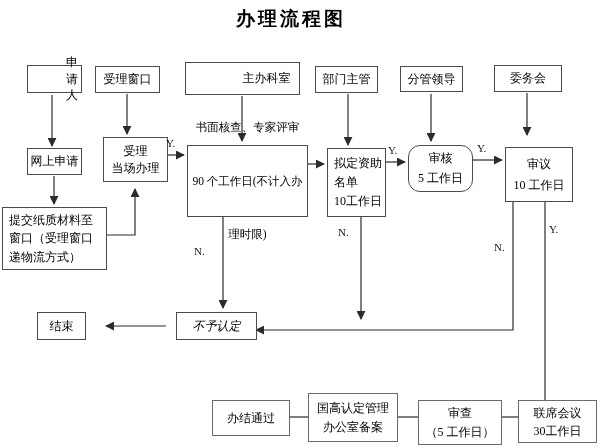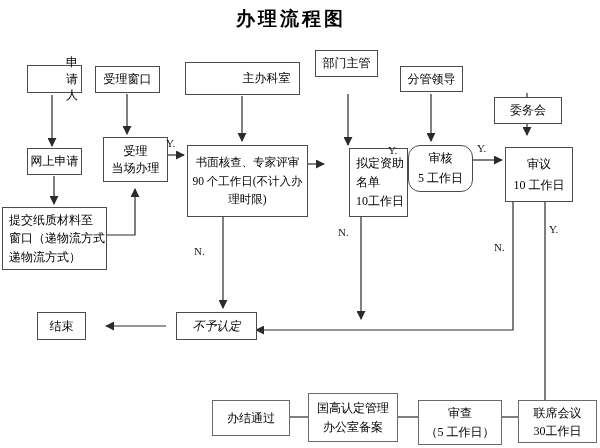--- a/index.html
+++ b/index.html
@@ -60,56 +60,56 @@
       <path d="M166,326 H106" marker-end="url(#ah)"></path>
       <path d="M518,417 H502"></path>
       <path d="M418,417 H398"></path>
       <path d="M308,417 H290"></path>
     </g>
   </svg>
 
   <div class="node" style="left:27px; top:65px; width:55px; height:28px;padding-left:35px;">申请人</div>
   <div class="node" style="left:95px; top:66px; width:65px; height:27px;">受理窗口</div>
   <div class="node" style="left:185px; top:62px; width:115px; height:33px;padding-left:48px;">主办科室</div>
-  <div class="node" style="left:315px; top:50px; width:63px; height:27px;">部门主管</div>
+  <div class="node" style="left:315px; top:66px; width:63px; height:27px;">部门主管</div>
   <div class="node" style="left:400px; top:66px; width:63px; height:26px;">分管领导</div>
-  <div class="node" style="left:494px; top:65px; width:68px; height:27px;margin-top:32px;">委务会</div>
+  <div class="node" style="left:494px; top:65px; width:68px; height:27px;">委务会</div>
 
   <div class="node" style="left:27px; top:148px; width:55px; height:27px;">网上申请</div>
 
   <div class="node multi" style="left:103px; top:137px; width:65px; height:45px;">
     <span>受理</span>
     <span>当场办理</span>
   </div>
 
-  <div class="node multi" style="left:187px; top:145px; width:121px; height:72px; font-size:11.5px; line-height:1.65;">
+  <div class="node multi" style="left:187px; top:145px; width:121px; height:72px; font-size:11.5px; line-height:1.65;gap:35px;">
     <span>书面核查、专家评审</span>
     <span>90 个工作日(不计入办</span>
     <span>理时限)</span>
   </div>
 
-  <div class="node multi leftalign" style="left:327px; top:148px; width:59px; height:69px; line-height:1.6;margin-left:22px;">
+  <div class="node multi leftalign" style="left:327px; top:148px; width:59px; height:69px; line-height:1.6;">
     <span>拟定资助</span>
     <span>名单</span>
     <span>10工作日</span>
   </div>
 
   <div class="node multi" style="left:408px; top:145px; width:65px; height:47px; line-height:1.6;border-radius:12px;">
     <span>审核</span>
     <span>5 工作日</span>
   </div>
 
   <div class="node multi" style="left:505px; top:147px; width:68px; height:55px; line-height:1.7;">
     <span>审议</span>
     <span>10 工作日</span>
   </div>
 
   <div class="node multi leftalign" style="left:2px; top:207px; width:105px; height:63px; line-height:1.55;">
     <span>提交纸质材料至</span>
-    <span>窗口（递物流方式</span>
+    <span>窗口（受理窗口</span>
     <span>递物流方式）</span>
   </div>
 
   <div class="node" style="left:37px; top:312px; width:49px; height:28px;">结束</div>
   <div class="node" style="left:176px; top:312px; width:81px; height:28px;font-style:italic;">不予认定</div>
 
   <div class="node gray" style="left:212px; top:400px; width:78px; height:36px;">办结通过</div>
 
   <div class="node multi gray" style="left:308px; top:393px; width:90px; height:49px; line-height:1.55;">
     <span>国高认定管理</span>

